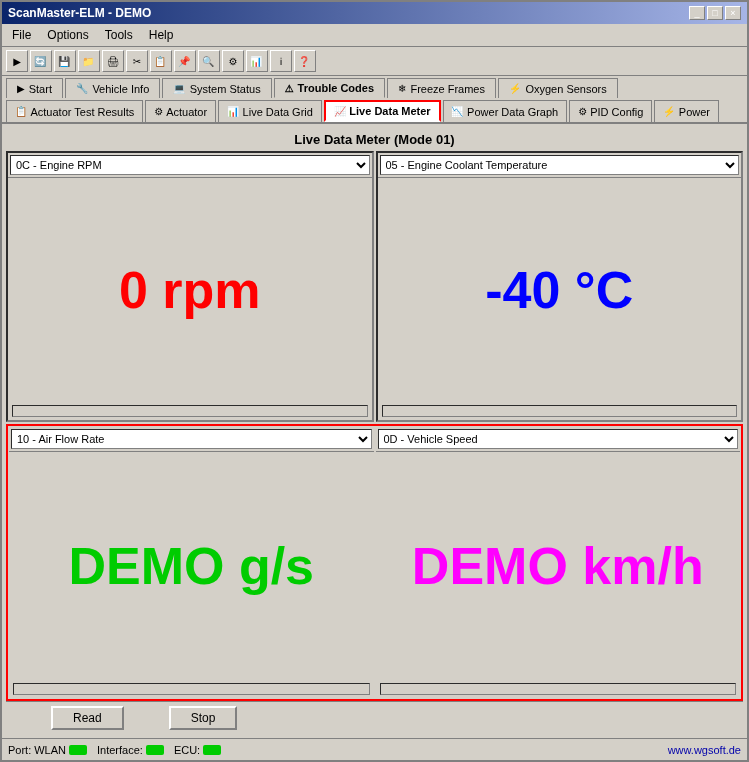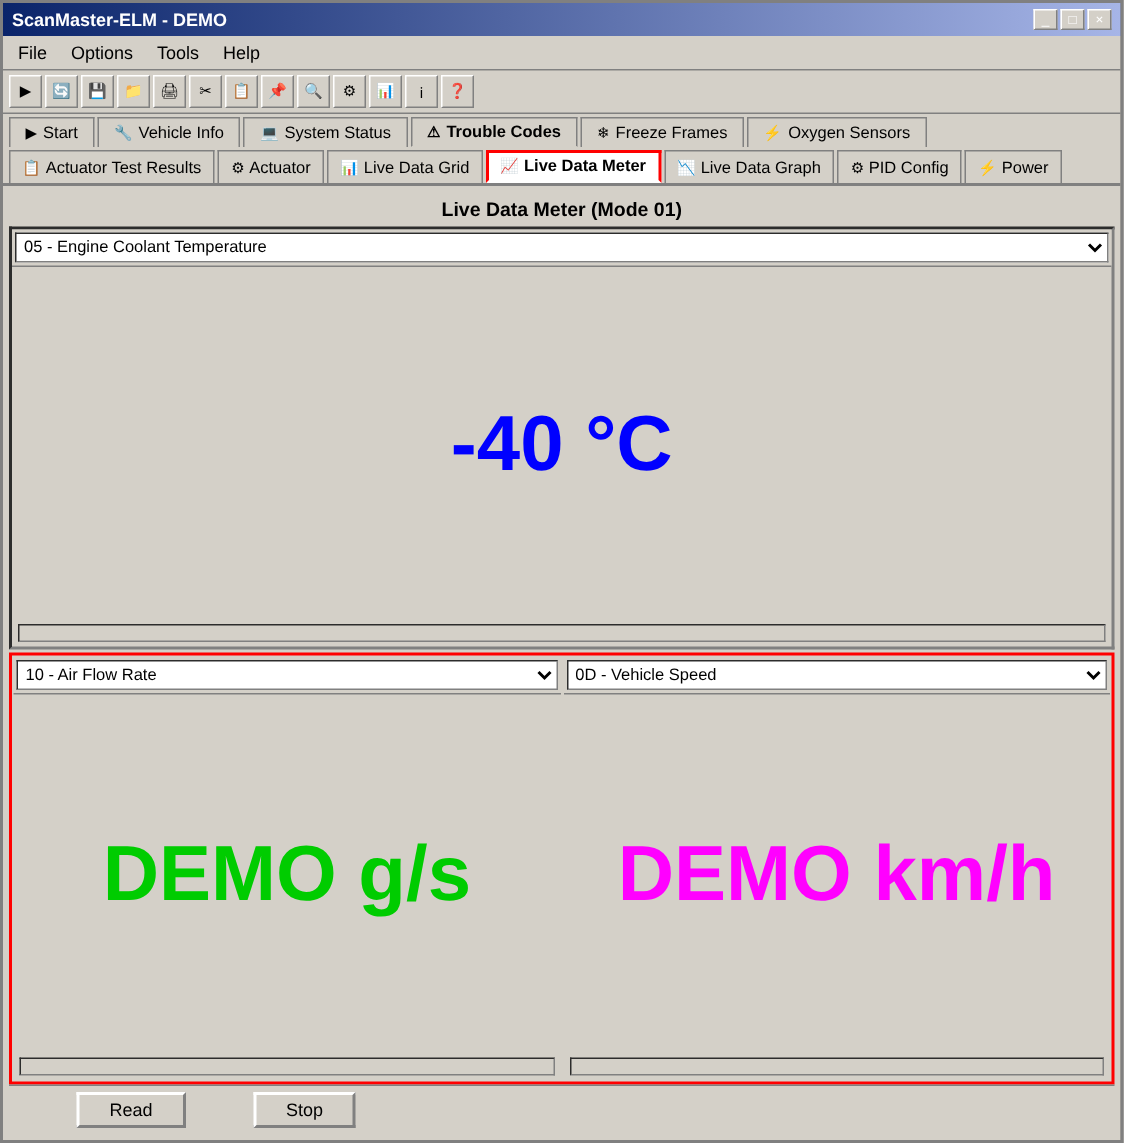--- a/index.html
+++ b/index.html
@@ -342,39 +342,52 @@
     <div class="tab2">
       <span class="tab-icon">📊</span>
       <span>Live Data Grid</span>
     </div>
     <div class="tab2 active">
       <span class="tab-icon">📈</span>
       <span>Live Data Meter</span>
     </div>
     <div class="tab2">
       <span class="tab-icon">📉</span>
-      <span>Live Data Graph</span>
+      <span>Power Data Graph</span>
     </div>
     <div class="tab2">
       <span class="tab-icon">⚙</span>
       <span>PID Config</span>
     </div>
     <div class="tab2">
       <span class="tab-icon">⚡</span>
       <span>Power</span>
     </div>
   </div>
 
   <div class="content-area">
     <div class="section-title">Live Data Meter (Mode 01)</div>
 
     <div class="meters-container">
 
       <div class="meters-row">
 
+        <div class="meter-panel">
+          <div class="meter-dropdown">
+            <select class="meter-select">
+              <option>0C - Engine RPM</option>
+            </select>
+          </div>
+          <div class="meter-value-area">
+            <span class="meter-value red">0 rpm</span>
+          </div>
+          <div class="meter-bar-area">
+            <div class="meter-bar"></div>
+          </div>
+        </div>
 
         <div class="meter-panel">
           <div class="meter-dropdown">
             <select class="meter-select">
               <option>05 - Engine Coolant Temperature</option>
             </select>
           </div>
           <div class="meter-value-area">
             <span class="meter-value blue">-40 °C</span>
           </div>
@@ -415,13 +428,31 @@
         </div>
       </div>
     </div>
 
     <div class="bottom-bar">
       <button class="action-btn">Read</button>
       <button class="action-btn">Stop</button>
     </div>
   </div>
 
+  <div class="status-bar">
+    <div class="status-left">
+      <div class="status-item">
+        <span>Port:</span>
+        <span>WLAN</span>
+        <div class="status-led led-green"></div>
+      </div>
+      <div class="status-item">
+        <span>Interface:</span>
+        <div class="status-led led-green"></div>
+      </div>
+      <div class="status-item">
+        <span>ECU:</span>
+        <div class="status-led led-green"></div>
+      </div>
+    </div>
+    <div class="status-url">www.wgsoft.de</div>
+  </div>
 </div>
 
 </body></html>

